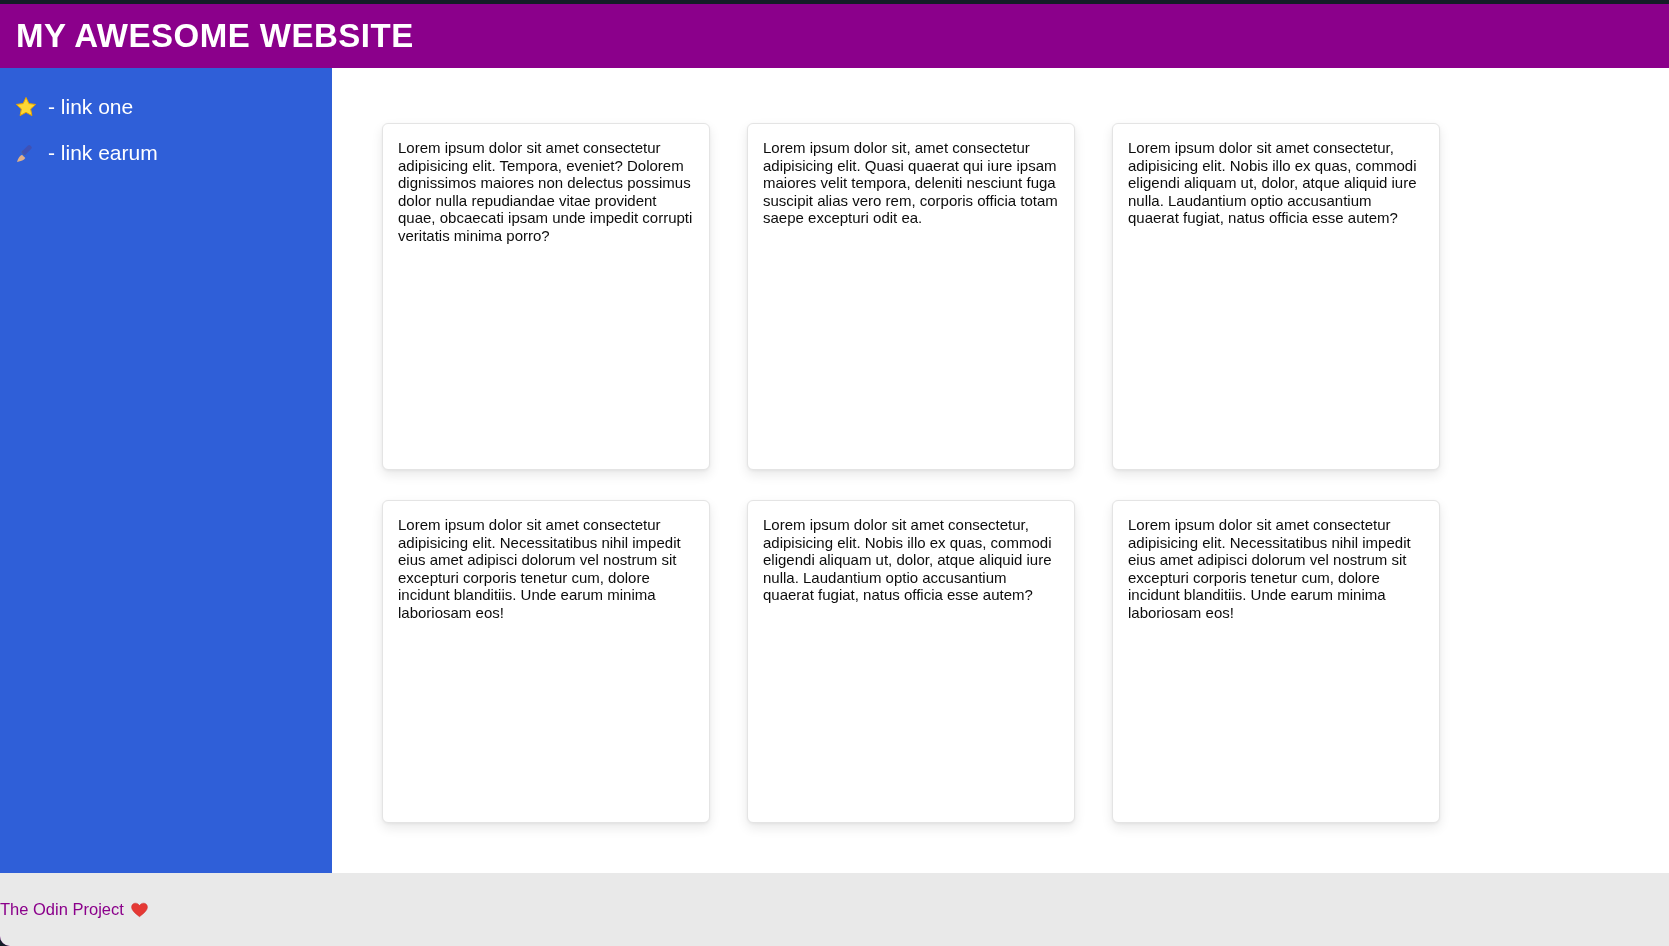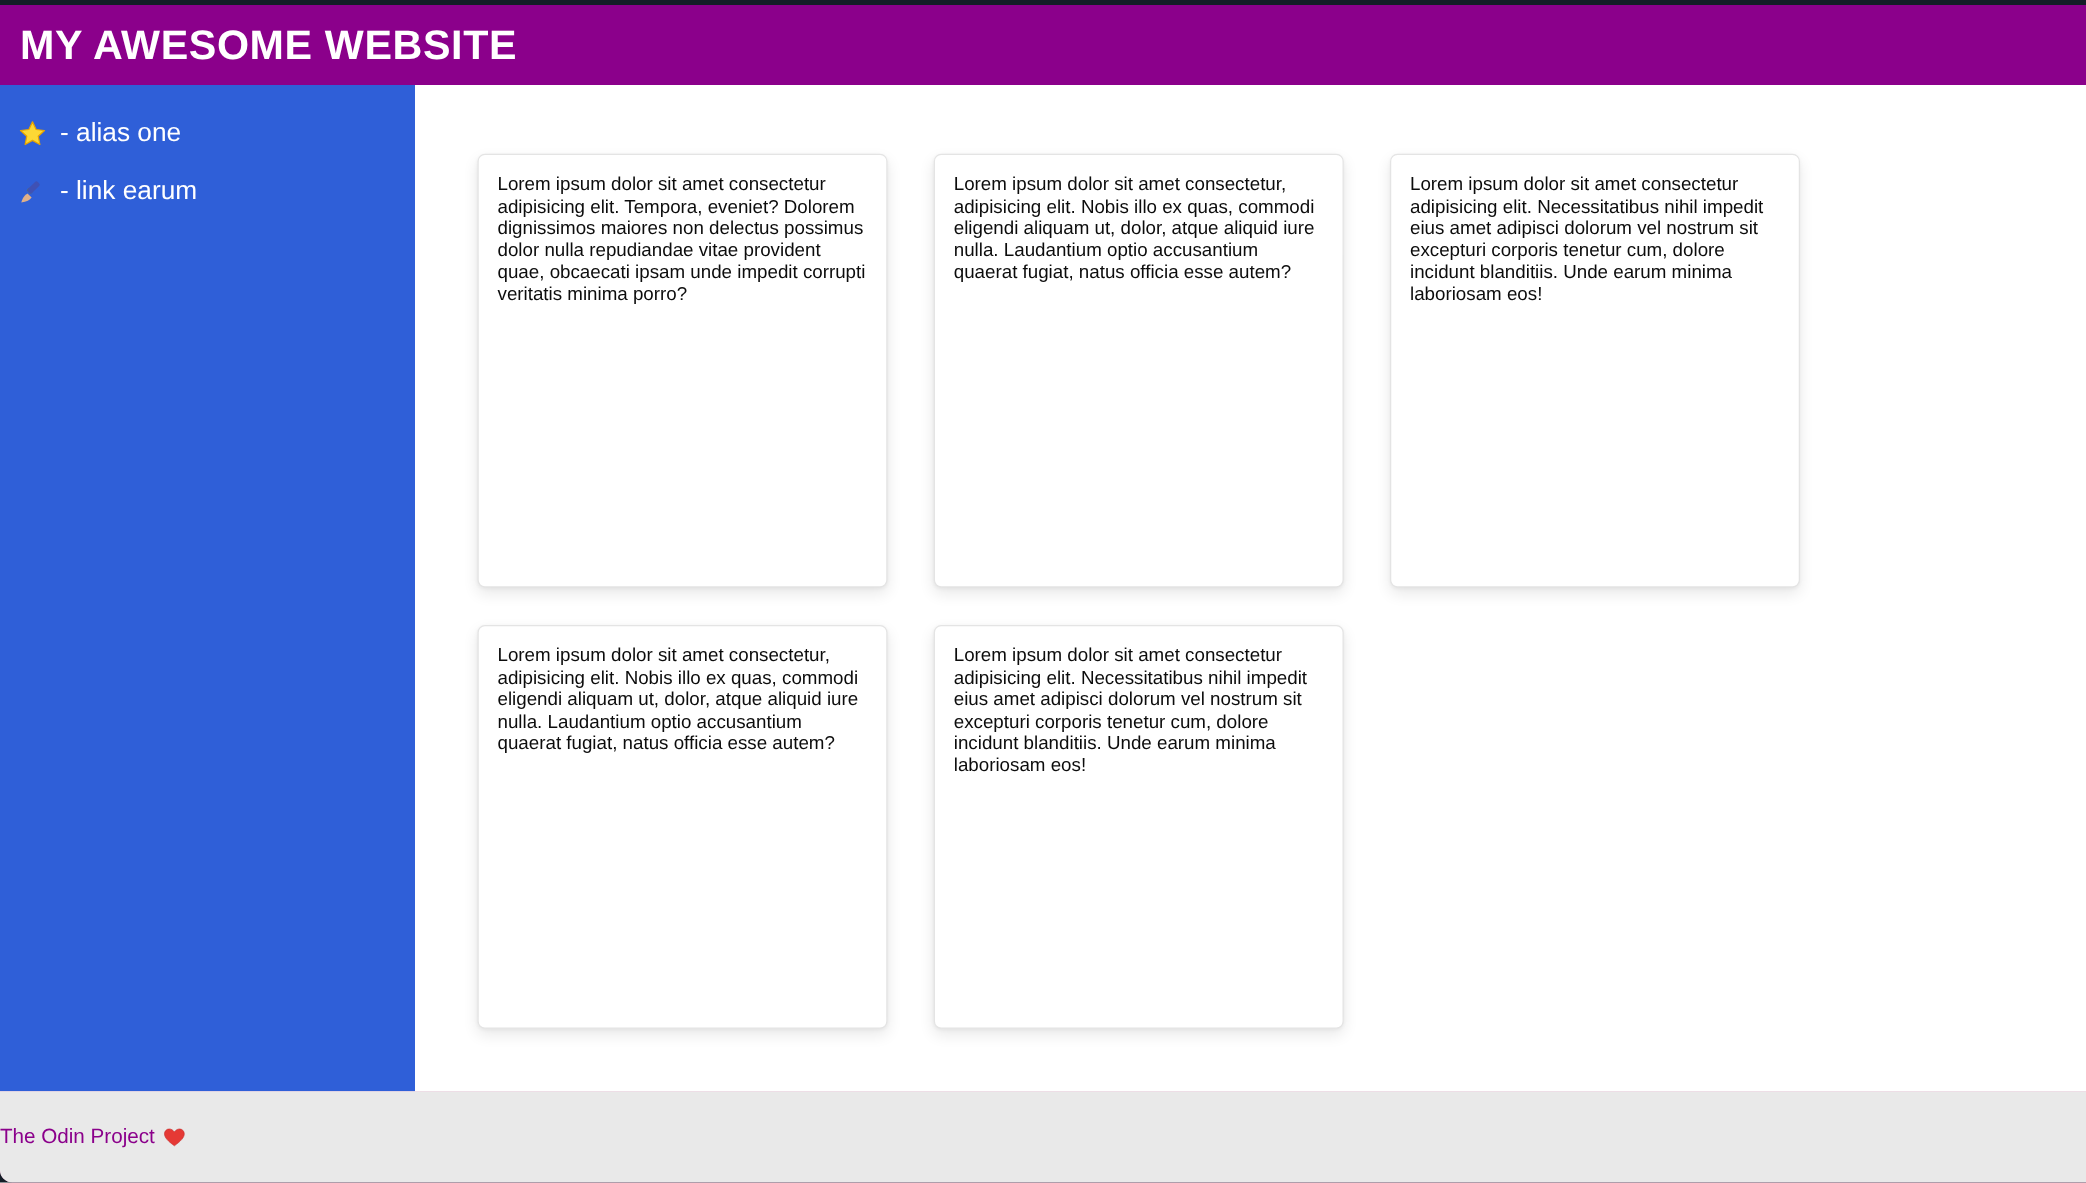--- a/index.html
+++ b/index.html
@@ -5,21 +5,21 @@
   * { box-sizing: border-box; }
   html, body { margin: 0; padding: 0; }
   body {
     background: #141d27;
     font-family: "Liberation Sans", sans-serif;
     width: 1669px; height: 946px; overflow: hidden;
   }
   .window {
     width: 1669px; height: 942px;
     margin: 4px 0 0 0;
-    background: #f9a8d4;
+    background: #a21caf;
     border-radius: 0 0 0 10px;
     overflow: hidden;
     display: flex; flex-direction: column;
   }
   
   .header {
     flex: 0 0 64px; height: 64px;
     background: #8b008b;
     display: flex; align-items: center;
     padding-left: 16px;
@@ -97,21 +97,21 @@
 
     <nav class="sidebar">
       <ul>
 
         <li class="nav-item">
           <span class="nav-icon">
             <svg viewBox="0 0 24 24">
                 <path fill="#fdd835" stroke="#e8a400" stroke-width="1" stroke-linejoin="round" d="M12 2.5l2.9 6.1 6.7.8-5 4.6 1.3 6.6L12 17.3l-5.9 3.3 1.3-6.6-5-4.6 6.7-.8z"></path>
               </svg>
           </span>
-          <a class="nav-label">- alias one</a>
+          <a class="nav-label">- link one</a>
         </li>
 
 
         <li class="nav-item">
           <span class="nav-icon">
             <svg viewBox="0 0 24 24">
               <path d="M3 21c1.2-4.2 2.8-6 5-7.3l3.3 3.3C10 19.2 7.2 20.2 3 21z" fill="#e0b089"></path>
               <rect x="7.6" y="9.9" width="4.6" height="3.4" rx="1" transform="rotate(45 9.9 11.6)" fill="#546e7a"></rect>
               <rect x="10.6" y="3.4" width="4.6" height="11" rx="1.6" transform="rotate(45 12.9 8.9)" fill="#3f51b5"></rect>
             </svg>
@@ -120,20 +120,23 @@
         </li>
 
 
       </ul>
     </nav>
 
     <main class="main">
       <div class="grid">
         <div class="card">
           <p>Lorem ipsum dolor sit amet consectetur adipisicing elit. Tempora, eveniet? Dolorem dignissimos maiores non delectus possimus dolor nulla repudiandae vitae provident quae, obcaecati ipsam unde impedit corrupti veritatis minima porro?</p>
+        </div>
+        <div class="card">
+          <p>Lorem ipsum dolor sit, amet consectetur adipisicing elit. Quasi quaerat qui iure ipsam maiores velit tempora, deleniti nesciunt fuga suscipit alias vero rem, corporis officia totam saepe excepturi odit ea.</p>
         </div>
         <div class="card">
           <p>Lorem ipsum dolor sit amet consectetur, adipisicing elit. Nobis illo ex quas, commodi eligendi aliquam ut, dolor, atque aliquid iure nulla. Laudantium optio accusantium quaerat fugiat, natus officia esse autem?</p>
         </div>
         <div class="card">
           <p>Lorem ipsum dolor sit amet consectetur adipisicing elit. Necessitatibus nihil impedit eius amet adipisci dolorum vel nostrum sit excepturi corporis tenetur cum, dolore incidunt blanditiis. Unde earum minima laboriosam eos!</p>
         </div>
         <div class="card">
           <p>Lorem ipsum dolor sit amet consectetur, adipisicing elit. Nobis illo ex quas, commodi eligendi aliquam ut, dolor, atque aliquid iure nulla. Laudantium optio accusantium quaerat fugiat, natus officia esse autem?</p>
         </div>

